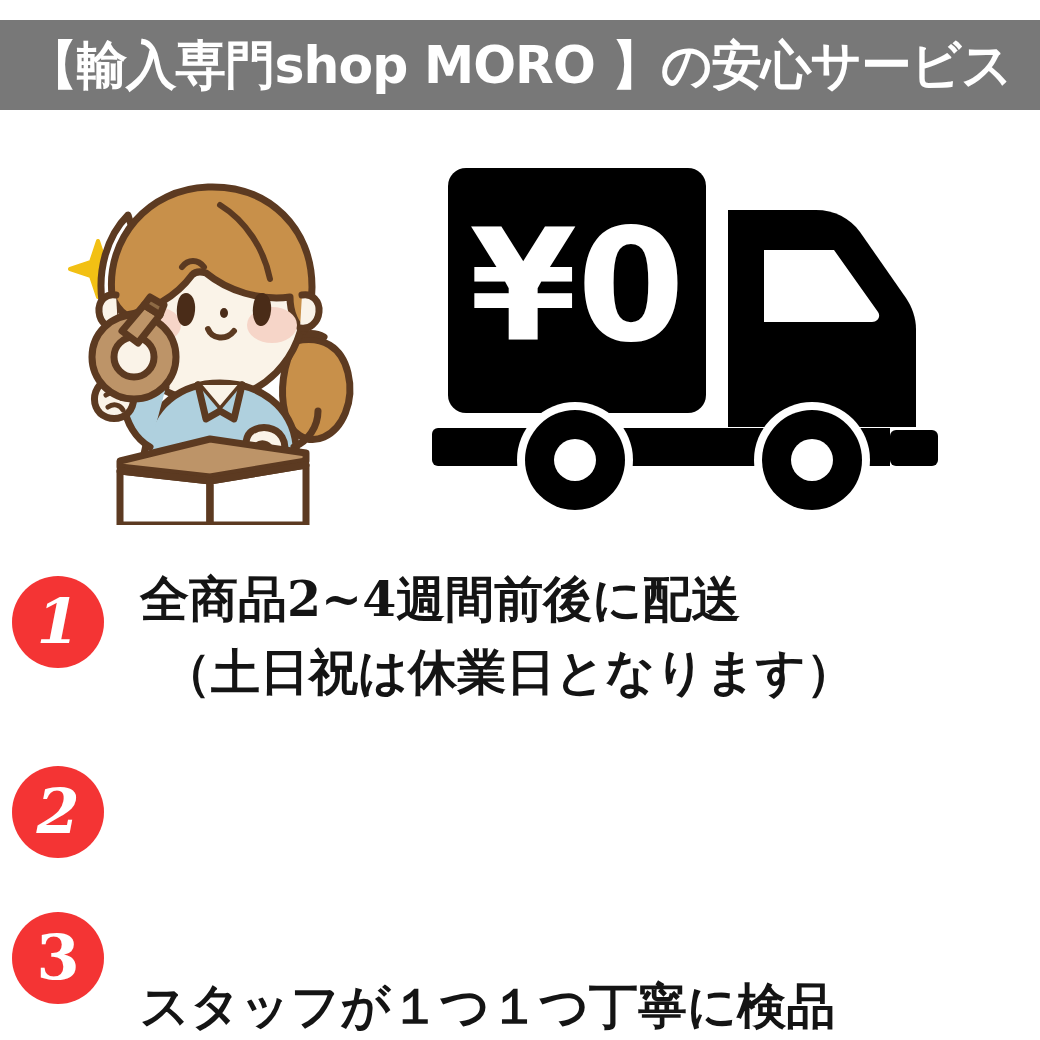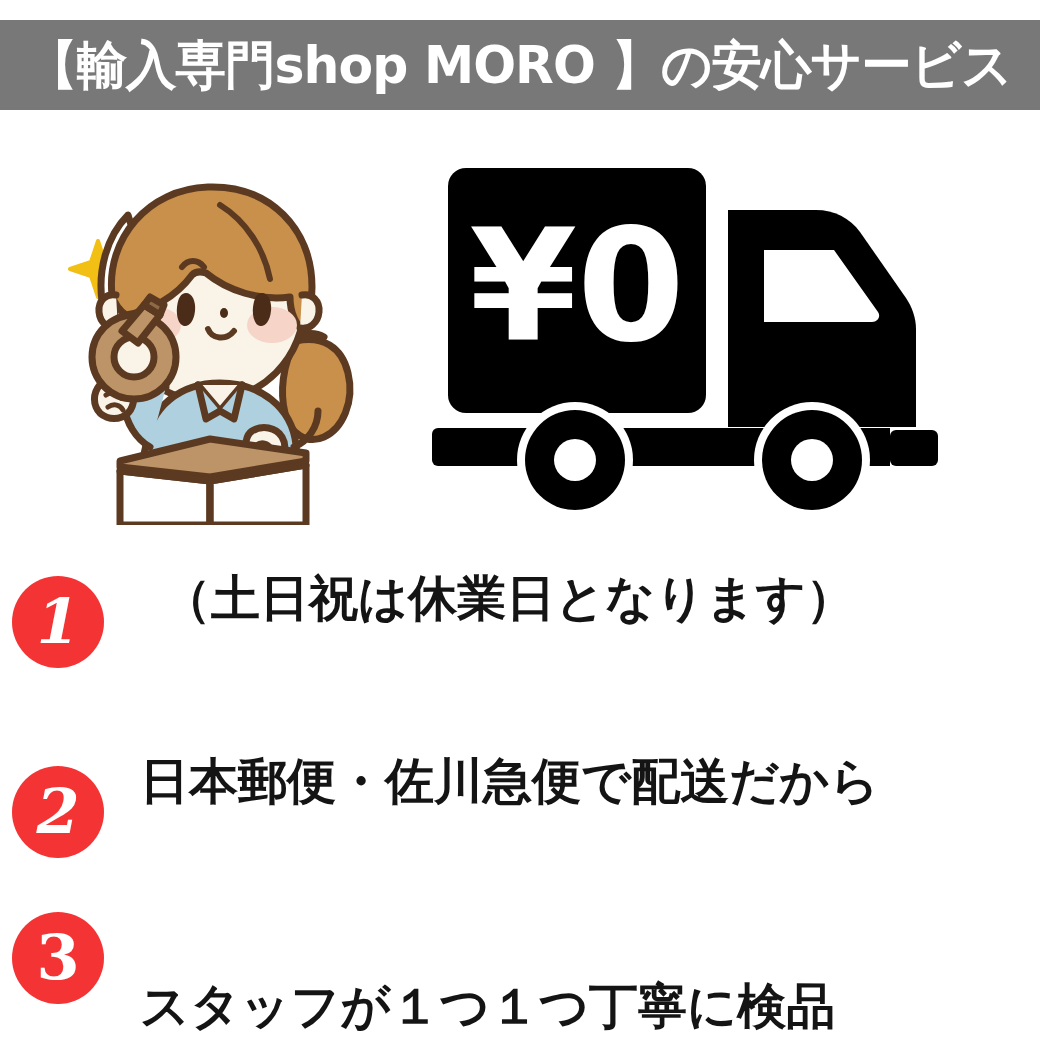--- a/index.html
+++ b/index.html
@@ -213,28 +213,28 @@
 
       <text x="157" y="200" fill="#ffffff" text-anchor="middle" font-family="DejaVu Sans, Liberation Sans, sans-serif" font-size="155" font-weight="bold">¥0</text>
     </svg>
   </div>
 
   <div>
 
     <div class="service-item" style="top:0;left:0;position:absolute;">
       <div class="badge" style="top: 576px; background: rgb(244, 52, 52);">1</div>
       <div class="item-text" style="top:562px;">
+        <span class="line">全商品2~4週間前後に配送</span>
         <span class="line indent">（土日祝は休業日となります）</span>
       </div>
     </div>
 
     <div class="service-item" style="top:0;left:0;position:absolute;">
       <div class="badge" style="top: 766px; background: rgb(244, 52, 52);">2</div>
       <div class="item-text" style="top:744px;">
-        <span class="line">日本郵便・佐川急便で配送だから</span>
       </div>
     </div>
 
     <div class="service-item" style="top:0;left:0;position:absolute;">
       <div class="badge" style="top: 912px; font-size: 62px; line-height: 92px; background: rgb(244, 52, 52); color: rgb(255, 255, 255); font-style: normal;">3</div>
       <div class="item-text" style="top:969px;">
         <span class="line">スタッフが１つ１つ丁寧に検品</span>
       </div>
     </div>
 

